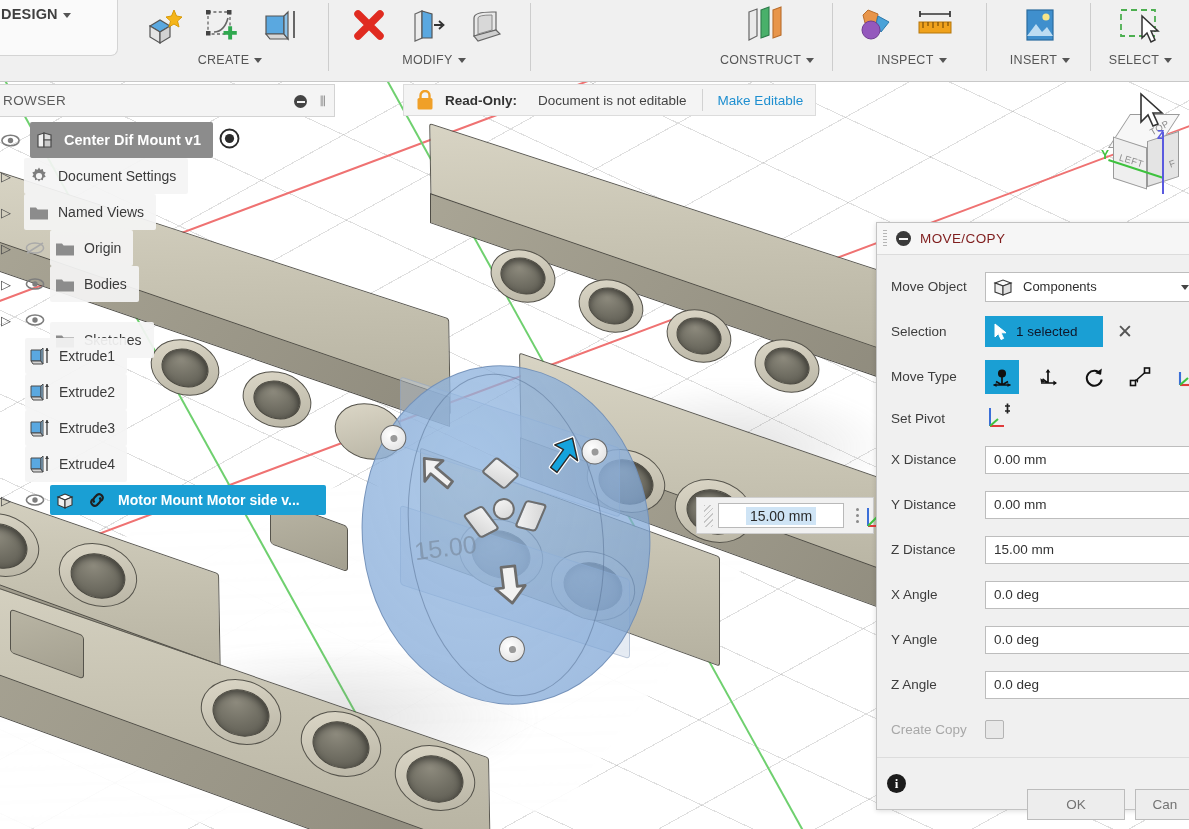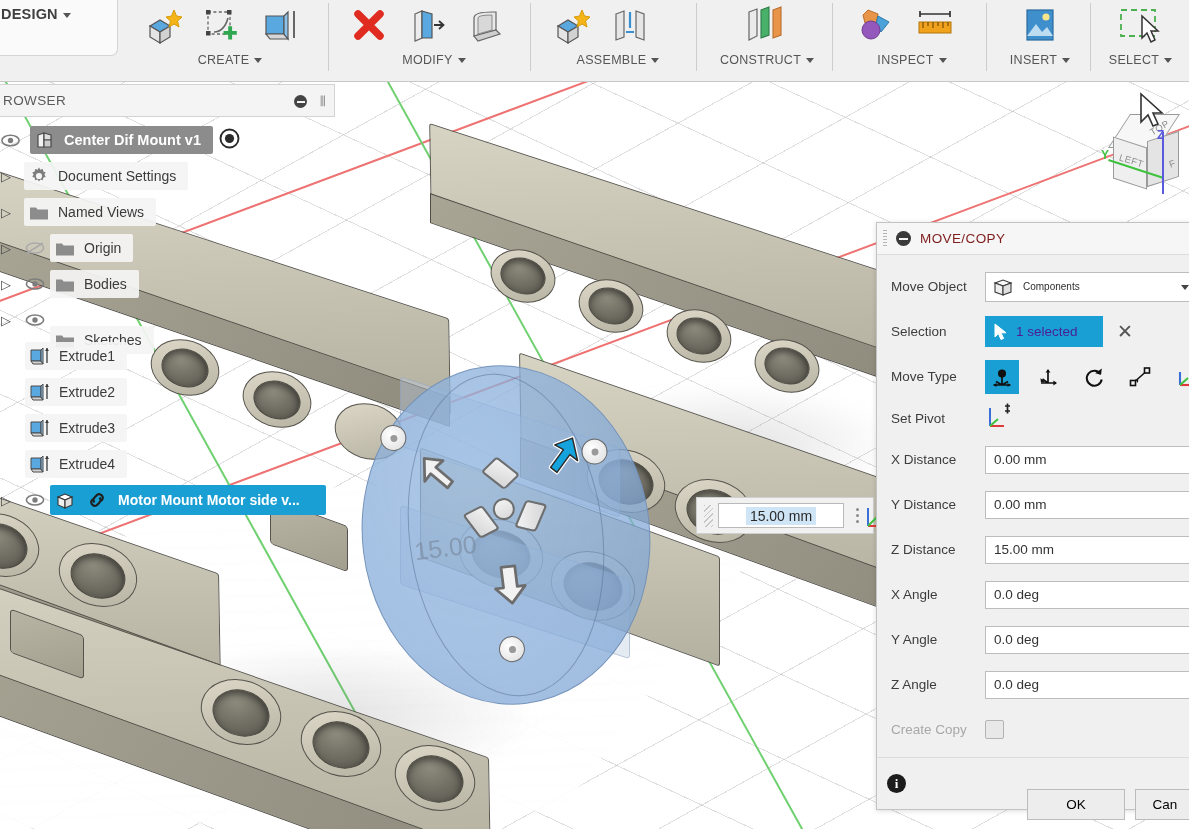--- a/index.html
+++ b/index.html
@@ -163,21 +163,21 @@
   #browser-header .dot::after {
     content:""; position:absolute; left:2.5px; top:5.5px; width:8px; height:2px; background:#f4f4f4;
   }
   #browser-header .bars { position:absolute; right: 8px; top: 8px; font-size: 14px; color:#888; }
 
   .tree { position: relative; width: 395px; padding-top: 5px; }
   .trow { position: relative; height: 36px; display: flex; align-items: center; }
   .tw-arrow { position:absolute; left: -6px; width: 20px; text-align:center; color:#4a4a4a; font-size: 13px; }
   .tw-eye { position: absolute; width: 26px; height: 22px; display:flex; align-items:center; justify-content:center; }
   .tw-pill {
-    display: inline-flex; align-items: center; height: 28px; padding: 0 12px 0 4px;
+    display: inline-flex; align-items: center; height: 36px; padding: 0 12px 0 4px;
     background: rgba(244,244,244,0.93); border-radius: 2px; gap: 8px;
   }
   .tw-pill .lbl { font-size: 14px; color: #3b3b3b; white-space: nowrap; }
   .tw-pill.sel { background: #1a9fd4; }
   .tw-pill.sel .lbl { color: #fff; font-weight: bold; }
   .tw-pill.top { background: #8c8c8c; }
   .tw-pill.top .lbl { color: #fff; font-weight: bold; font-size: 14.5px; }
   .ico { width: 22px; height: 22px; display:inline-flex; align-items:center; justify-content:center; }
 
   
@@ -233,44 +233,44 @@
   .mc-row .rl { width: 94px; font-size: 13.5px; color: #3d3d3d; flex: none; }
   .mc-row .rl.dim { color: #a8a8a8; }
   .mc-field {
     flex: 1; height: 28px; background: #fff; border: 1px solid #bdbdbd;
     display: flex; align-items: center; padding: 0 8px; font-size: 13.5px; color: #333;
   }
   .mc-select {
     flex: 1; height: 30px; background: #fff; border: 1px solid #bdbdbd;
     display: flex; align-items: center; padding: 0 6px; gap: 9px; position: relative;
   }
-  .mc-select .stxt { font-size: 10px; color: #2e2e2e; }
+  .mc-select .stxt { font-size: 13px; color: #2e2e2e; }
   .mc-select .dncar { position:absolute; right: 7px; top: 12px; width:0;height:0;
     border-left:4.5px solid transparent; border-right:4.5px solid transparent; border-top:5.5px solid #444; }
   .sel-chip {
-    height: 31px; min-width: 118px; background: #1a9fd4; color: #4c1d95; font-size: 13.5px;
+    height: 31px; min-width: 118px; background: #1a9fd4; color: #0f172a; font-size: 13.5px;
     display: flex; align-items: center; gap: 7px; padding: 0 13px 0 8px;
   }
   .clear-x { margin-left: 14px; font-size: 19px; color: #555; cursor: pointer; line-height: 1; }
   .mtype-row { display: flex; align-items: center; gap: 12px; }
   .mtype-btn { width: 34px; height: 34px; display:flex; align-items:center; justify-content:center; cursor:pointer; }
   .mtype-btn.active { background: #1a9fd4; }
   .chk-box { width: 19px; height: 19px; background: #e8e8e8; border: 1px solid #b4b4b4; border-radius: 2px; }
   #mc-footer {
     height: 52px; border-top: 1px solid #dcdcdc; display: flex; align-items: center;
     padding: 0 10px; gap: 10px;
   }
   #mc-footer .infoi {
     width: 19px; height: 19px; border-radius: 50%; background: #1c1c1c; color: #fff;
     font-size: 13px; font-weight: bold; display:flex; align-items:center; justify-content:center;
     font-family: "Liberation Serif", serif;
   }
   .mc-btn {
     width: 98px; height: 31px; background: #ededed; border: 1px solid #bcbcbc;
-    font-size: 13.5px; color: #000000; display:flex; align-items:center; justify-content:center; cursor:pointer;margin-top:41px;
+    font-size: 13.5px; color: #737373; display:flex; align-items:center; justify-content:center; cursor:pointer;margin-top:41px;
   }
   #mc-footer .spacer { flex: 1; }
 
   
   #viewcube { position: absolute; right: 4px; top: 18px; width: 96px; height: 112px; }
   .vc-face { position: absolute; border: 1px solid #9a9a9a; }
   .vc-lbl { position:absolute; font-size: 9.5px; color: #8d8d8d; letter-spacing:.5px; }
   .vc-ax { position:absolute; font-size: 12px; font-weight: bold; }
 </style>
 </head>
@@ -448,42 +448,20 @@
             <path d="M8 30 L8 12 Q8 6 26 6 L30 6 L30 24 Z" fill="#e9e9e9" stroke="#666" stroke-width="1.2"></path>
             <path d="M8 30 L30 24 L34 28 L12 35 Z" fill="#cfcfcf" stroke="#666" stroke-width="1.2"></path>
             <path d="M12 12 Q12 9 26 9 L26 24 L12 28 Z" fill="#d8d8d8" stroke="#888" stroke-width="1"></path>
           </svg>
         </div>
       </div>
       <div class="grp-label"><span>MODIFY</span><i class="caret"></i></div>
       <div class="sep" style="left:194px;"></div>
     </div>
 
-    <div class="tb-group" style="left:538px;width:160px;">
-      <div class="tb-icons">
-        <div class="tb-btn">
-          <svg width="42" height="42" viewBox="0 0 42 42">
-            <path d="M6 20 L16 14 L26 20 L16 26 Z" fill="#5aa8e0" stroke="#555" stroke-width="1.2"></path>
-            <path d="M6 20 L6 31 L16 37 L16 26 Z" fill="#e4e4e4" stroke="#555" stroke-width="1.2"></path>
-            <path d="M16 26 L26 20 L26 31 L16 37 Z" fill="#d2d2d2" stroke="#555" stroke-width="1.2"></path>
-            <path d="M30 4 L32.5 10 L38 11 L33.5 15 L35 21 L30 18 L25 21 L26.5 15 L22 11 L27.5 10 Z" fill="#f5b519" stroke="#d89a08" stroke-width="1"></path>
-          </svg>
-        </div>
-        <div class="tb-btn">
-          <svg width="42" height="42" viewBox="0 0 42 42">
-            <path d="M6 8 L14 5 L14 31 L6 34 Z" fill="#e6e6e6" stroke="#666" stroke-width="1.2"></path>
-            <path d="M26 5 L34 8 L34 34 L26 31 Z" fill="#e6e6e6" stroke="#666" stroke-width="1.2"></path>
-            <line x1="20" y1="6" x2="20" y2="22" stroke="#3a8fd0" stroke-width="2.2"></line>
-            <line x1="16" y1="26" x2="24" y2="26" stroke="#3a8fd0" stroke-width="2"></line>
-          </svg>
-        </div>
-      </div>
-      <div class="grp-label"><span>ASSEMBLE</span><i class="caret"></i></div>
-      <div class="sep" style="left:158px;"></div>
-    </div>
 
     <div class="tb-group" style="left:700px;width:134px;">
       <div class="tb-icons" style="padding-left:42px;">
         <div class="tb-btn">
           <svg width="46" height="42" viewBox="0 0 46 42">
             <path d="M5 6 L13 3 L13 30 L5 34 Z" fill="#eaeaea" stroke="#666" stroke-width="1.2"></path>
             <path d="M17 4 L25 1 L25 29 L17 32 Z" fill="#49b06a" stroke="#2d7c4a" stroke-width="1.1"></path>
             <path d="M29 4 L37 1 L37 29 L29 32 Z" fill="#e8954a" stroke="#b96d2c" stroke-width="1.1"></path>
           </svg>
         </div>
@@ -540,20 +518,30 @@
           <svg width="48" height="42" viewBox="0 0 48 42">
             <rect x="5" y="4" width="34" height="26" fill="none" stroke="#4caf50" stroke-width="1.8" stroke-dasharray="6,4"></rect>
             <path d="M26 10 L26 32 L31 27 L35 36 L39 34 L35 25 L42 25 Z" fill="#fff" stroke="#333" stroke-width="1.5"></path>
           </svg>
         </div>
       </div>
       <div class="grp-label"><span>SELECT</span><i class="caret"></i></div>
     </div>
   </div>
 
+  <div id="readonly-banner">
+    <svg width="18" height="21" viewBox="0 0 18 21">
+      <path d="M4.5 8 V5.5 a4.5 4.5 0 0 1 9 0 V8" fill="none" stroke="#f0a028" stroke-width="2.4"></path>
+      <rect x="1.5" y="8" width="15" height="11.5" rx="1.6" fill="#f0a028"></rect>
+    </svg>
+    <span class="ro-label">Read-Only:</span>
+    <span class="ro-msg">Document is not editable</span>
+    <span class="vsep"></span>
+    <span class="ro-link">Make Editable</span>
+  </div>
 
   <div id="browser">
     <div id="browser-header">
       <span class="title">ROWSER</span>
       <span class="dot"></span>
       <span class="bars">⦀</span>
     </div>
 
     <div class="tree">
 

